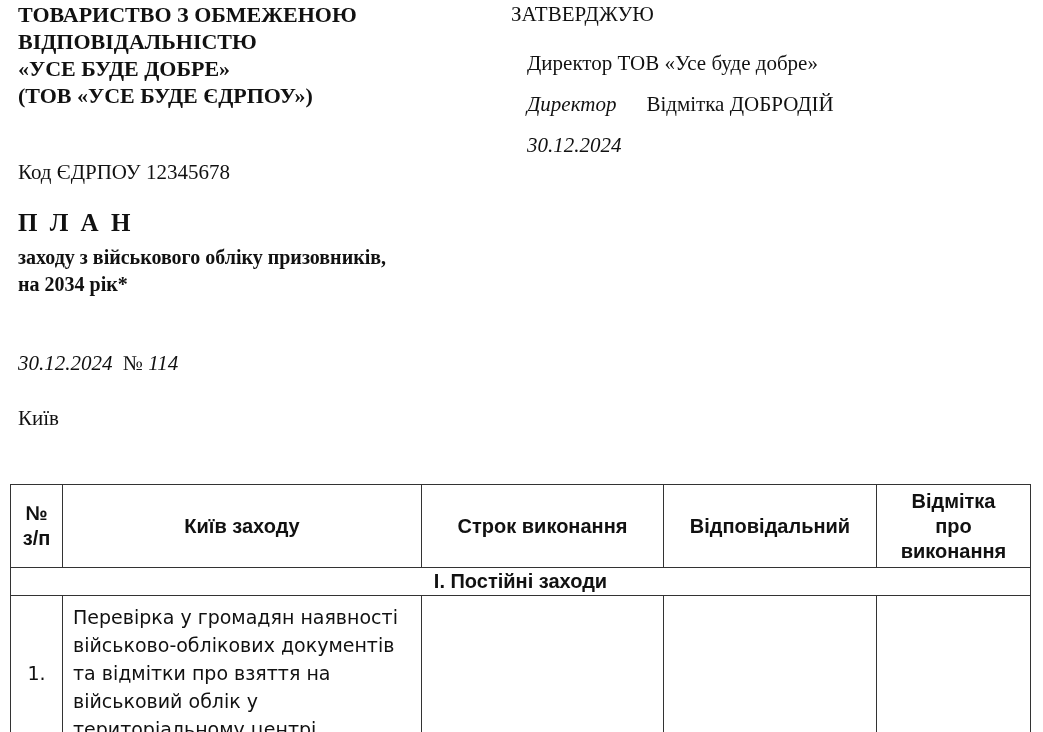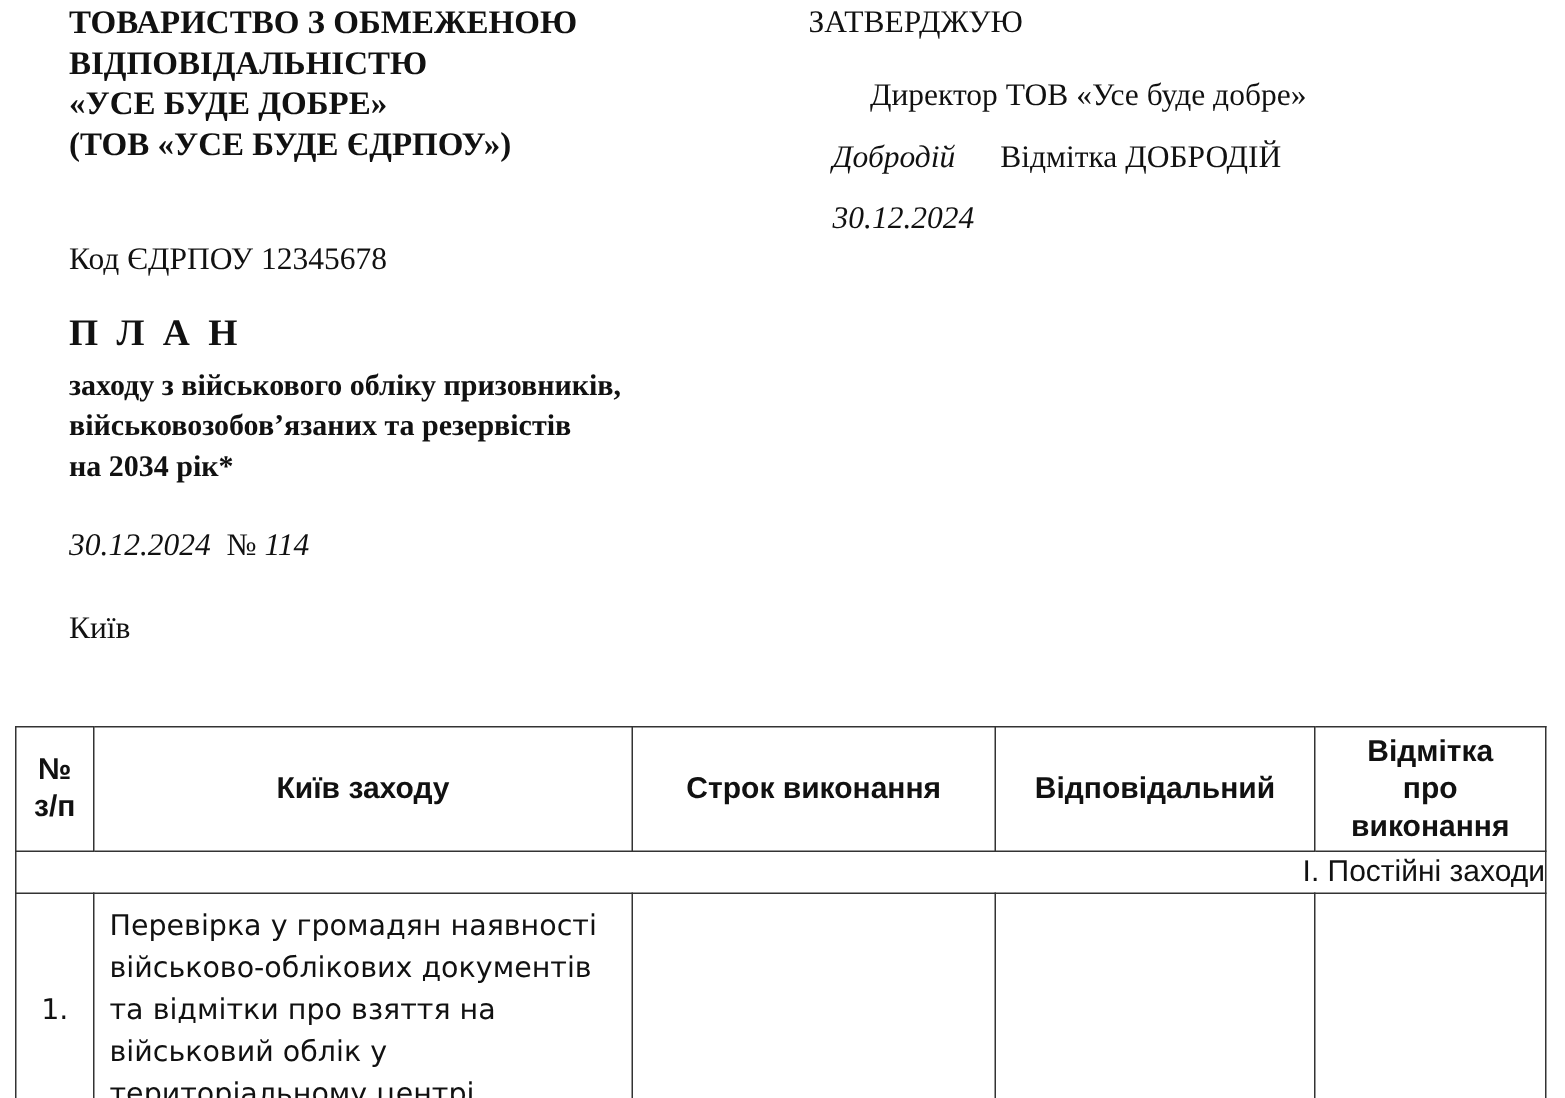--- a/index.html
+++ b/index.html
@@ -1,62 +1,61 @@
 <!DOCTYPE html>
 <html><head>
 <meta charset="utf-8">
 <style>
   html, body { margin: 0; padding: 0; background: #ffffff; }
   body { width: 1043px; height: 732px; position: relative; overflow: hidden; color: #111; }
   .serif { font-family: "Liberation Serif", "DejaVu Serif", serif; }
-  .abs { position: absolute; white-space: nowrap; margin-left: 28px; }
+  .abs { position: absolute; white-space: nowrap; }
   .org { left: 18px; top: 1px; font-weight: bold; font-size: 22px; line-height: 27px; }
   .approve { left: 511px; top: 1px; font-size: 21px; line-height: 27px; }
-  .approve-pos { left: 552px; top: 51px; font-size: 21px; }
+  .approve-pos { left: 527px; top: 51px; font-size: 21px; }
   .approve-sig { left: 527px; top: 92px; font-size: 21px; }
   .approve-sig i { margin-right: 30px; }
   .approve-date { left: 527px; top: 133px; font-size: 21px; font-style: italic; }
   .code { left: 18px; top: 160px; font-size: 21px; }
   .plan-title { left: 18px; top: 209px; font-weight: bold; font-size: 25px; letter-spacing: 3px; }
   .plan-sub { left: 18px; top: 244px; font-weight: bold; font-size: 20px; line-height: 27px; }
   .docnum { left: 18px; top: 351px; font-size: 21px; }
   .docnum i { font-style: italic; }
   .city { left: 18px; top: 406px; font-size: 21px; }
 
   table.plan { position: absolute; left: 10px; top: 484px; border-collapse: collapse; table-layout: fixed; width: 1020px; }
   table.plan td, table.plan th { border: 1.6px solid #333; padding: 0; vertical-align: middle; }
   table.plan th { font-family: "Liberation Sans", "DejaVu Sans", sans-serif; font-weight: bold; font-size: 20px; line-height: 25px; text-align: center; height: 82px; }
-  .section td { font-family: "Liberation Sans", "DejaVu Sans", sans-serif; font-weight: normal; font-size: 20px; text-align: right; height: 27px; margin-top: 24px; }
+  .section td { font-family: "Liberation Sans", "DejaVu Sans", sans-serif; font-weight: bold; font-size: 20px; text-align: center; height: 27px; margin-top: 24px; }
   .row td { font-family: "DejaVu Sans", "Liberation Sans", sans-serif; font-size: 19px; line-height: 28px; vertical-align: top; height: 150px; }
   .row td.num { text-align: center; padding-top: 2px; }
   .row td.text { padding: 2px 10px 0 10px; white-space: pre-line; }
 </style>
 </head>
 <body>
 
 <div class="abs serif org">
   <div>ТОВАРИСТВО З ОБМЕЖЕНОЮ</div>
   <div>ВІДПОВІДАЛЬНІСТЮ</div>
   <div>«УСЕ БУДЕ ДОБРЕ»</div>
   <div>(ТОВ «УСЕ БУДЕ ЄДРПОУ»)</div>
 </div>
 
 <div class="abs serif approve">ЗАТВЕРДЖУЮ</div>
 <div class="abs serif approve-pos">Директор ТОВ «Усе буде добре»</div>
 <div class="abs serif approve-sig">
-  <i>Добродій</i><span>Відмітка ДОБРОДІЙ</span>
+  <i>Директор</i><span>Відмітка ДОБРОДІЙ</span>
 </div>
 <div class="abs serif approve-date">30.12.2024</div>
 
 <div class="abs serif code">Код ЄДРПОУ 12345678</div>
 
 <div class="abs serif plan-title">П Л А Н</div>
 <div class="abs serif plan-sub">
   <div>заходу з військового обліку призовників,</div>
-  <div>військовозобов’язаних та резервістів</div>
   <div>на 2034 рік*</div>
 </div>
 
 <div class="abs serif docnum">
   <i>30.12.2024</i>&nbsp;&nbsp;<span>№</span>&nbsp;<i>114</i>
 </div>
 
 <div class="abs serif city">Київ</div>
 
 <table class="plan">

